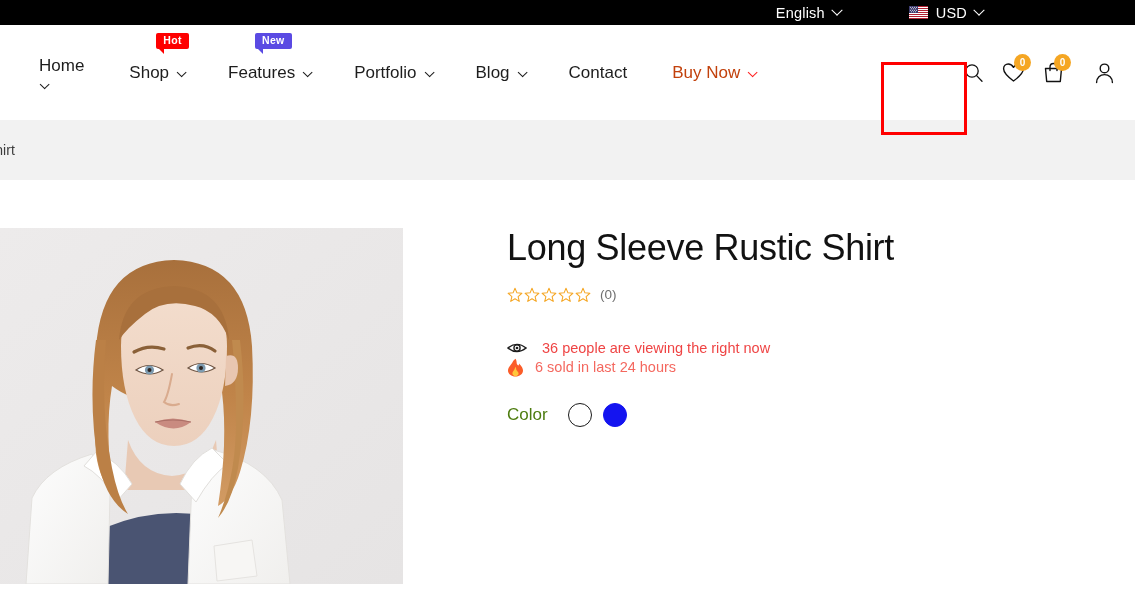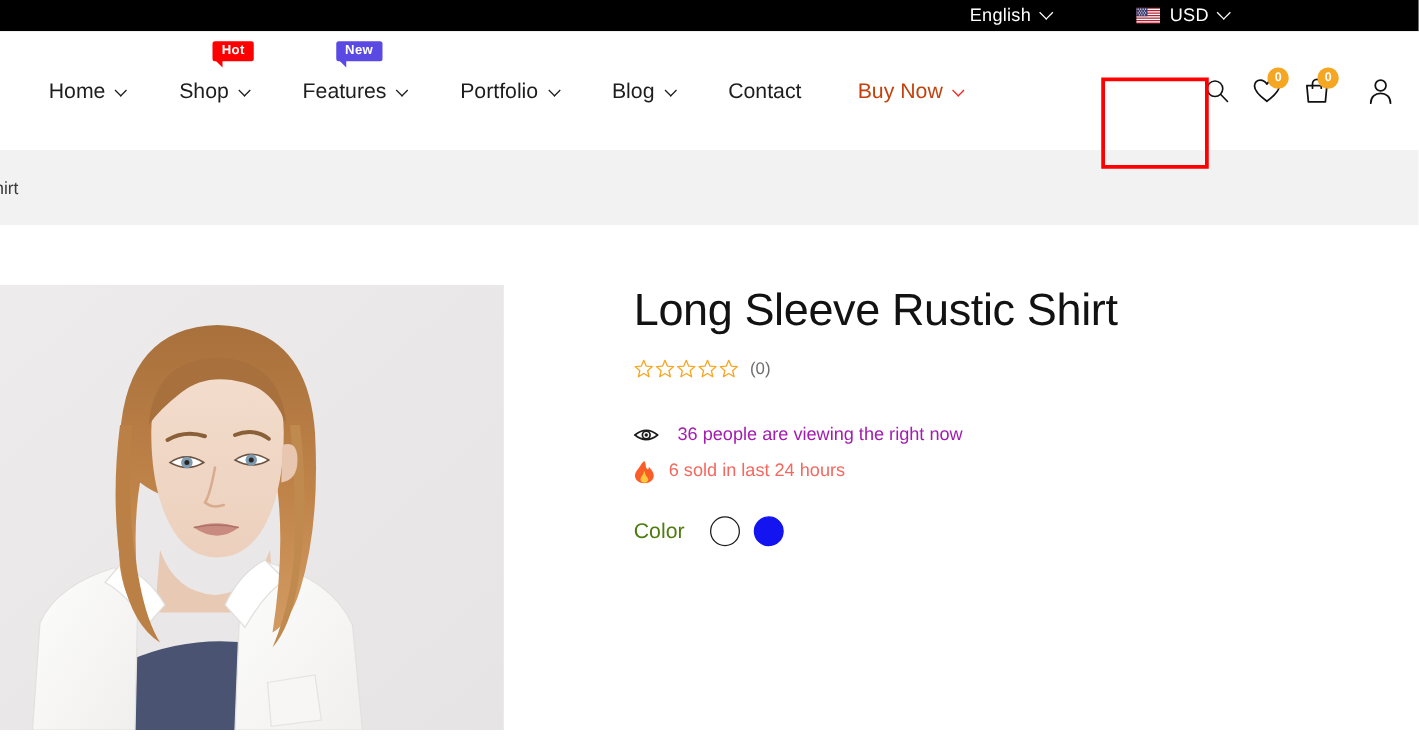--- a/index.html
+++ b/index.html
@@ -58,21 +58,21 @@
     display: flex;
     align-items: baseline;
     gap: 7px;
     padding: 0 29px 0 0;
     margin-right: 16px;
     font-size: 17px;
     color: #1d1d1d;
     cursor: pointer;
     white-space: nowrap;
   }
-  .nav-item:first-child { margin-left: 0; }
+  .nav-item:first-child { margin-left: 0; flex-direction: column; }
   .nav-item.buy { color: #c2410c; }
   .nav-chev {
     display: inline-block;
     width: 7px; height: 7px;
     border-right: 1.3px solid #1d1d1d;
     border-bottom: 1.3px solid #1d1d1d;
     transform: rotate(45deg) translateY(-3px);
   }
   .nav-item.buy .nav-chev {
     border-right-color: #ff2121;
@@ -205,27 +205,27 @@
     margin-top: 31px;
     letter-spacing: -.5px;
   }
 
   .viewing-row {
     display: flex;
     align-items: center;
     gap: 15px;
     margin-top: 37px;
   }
-  .viewing-text { font-size: 14.5px; color: #a21caf; }
+  .viewing-text { font-size: 14.5px; color: #ef4444; }
 
   .sold-row {
     display: flex;
     align-items: center;
     gap: 11px;
-    margin-top: 12px;
+    margin-top: 2px;
   }
   .sold-text { font-size: 14.5px; color: #f4685f; }
 
   .option-row {
     display: flex;
     align-items: center;
     margin-top: 26px;
   }
   .option-label {
     font-size: 17px;

